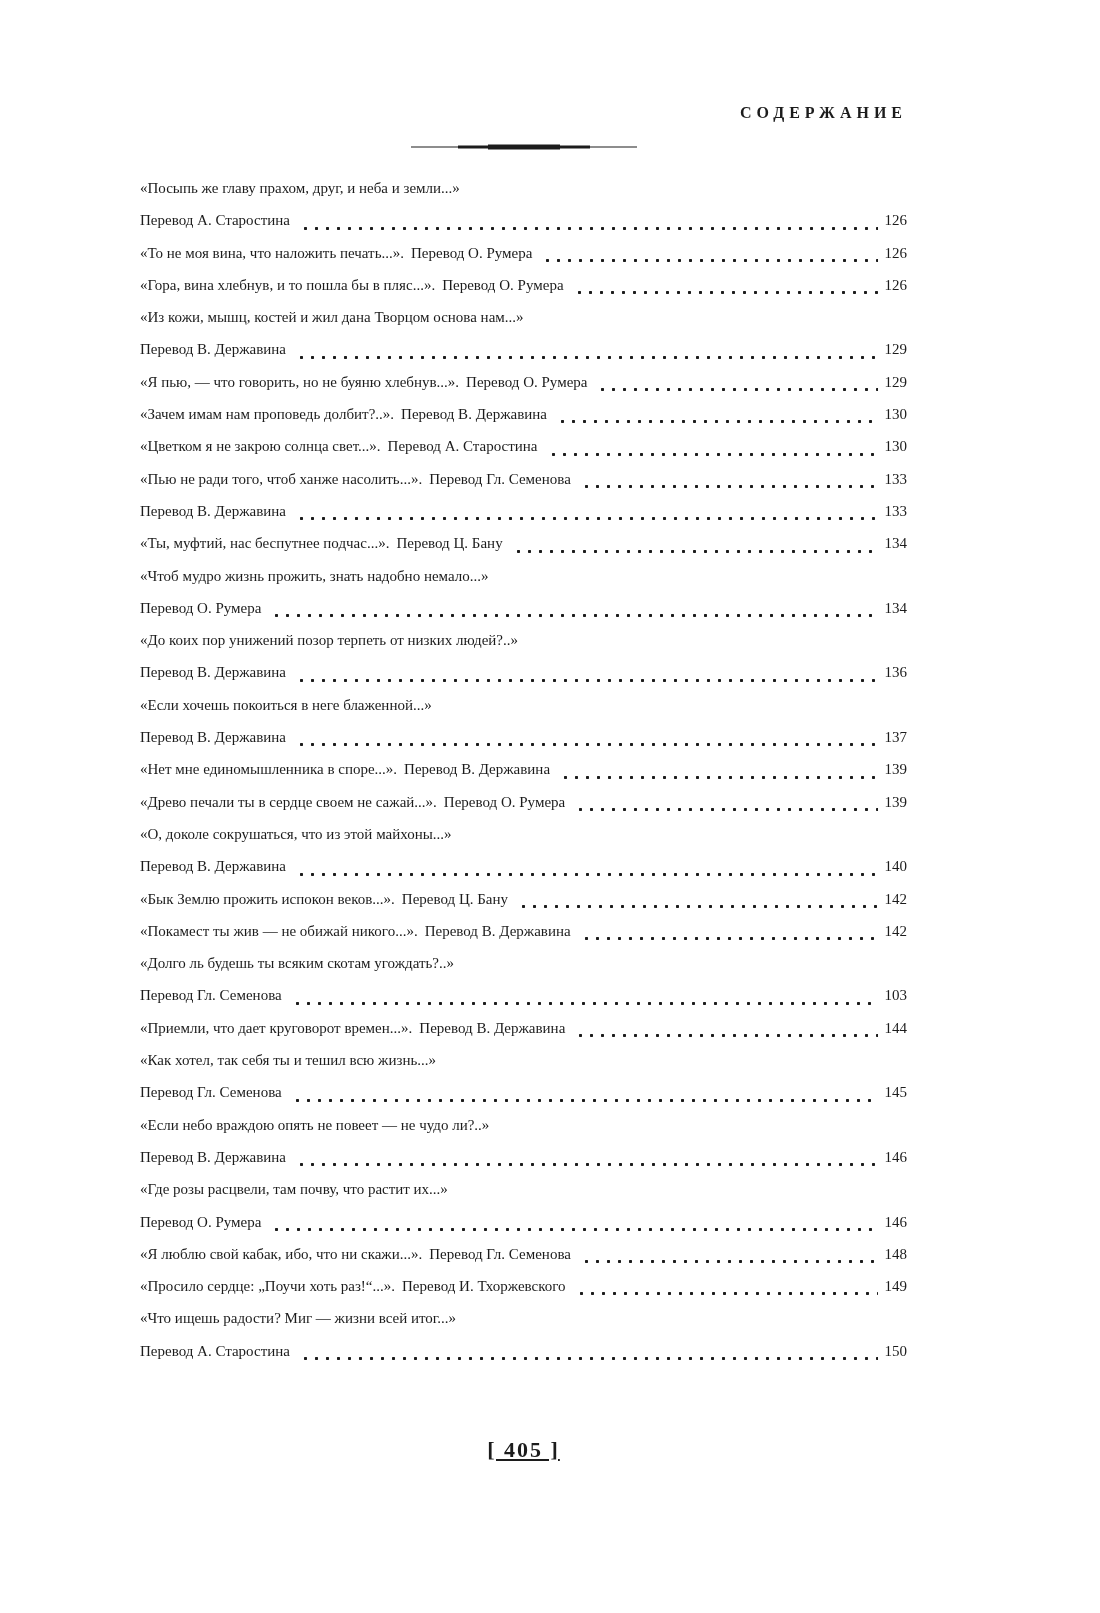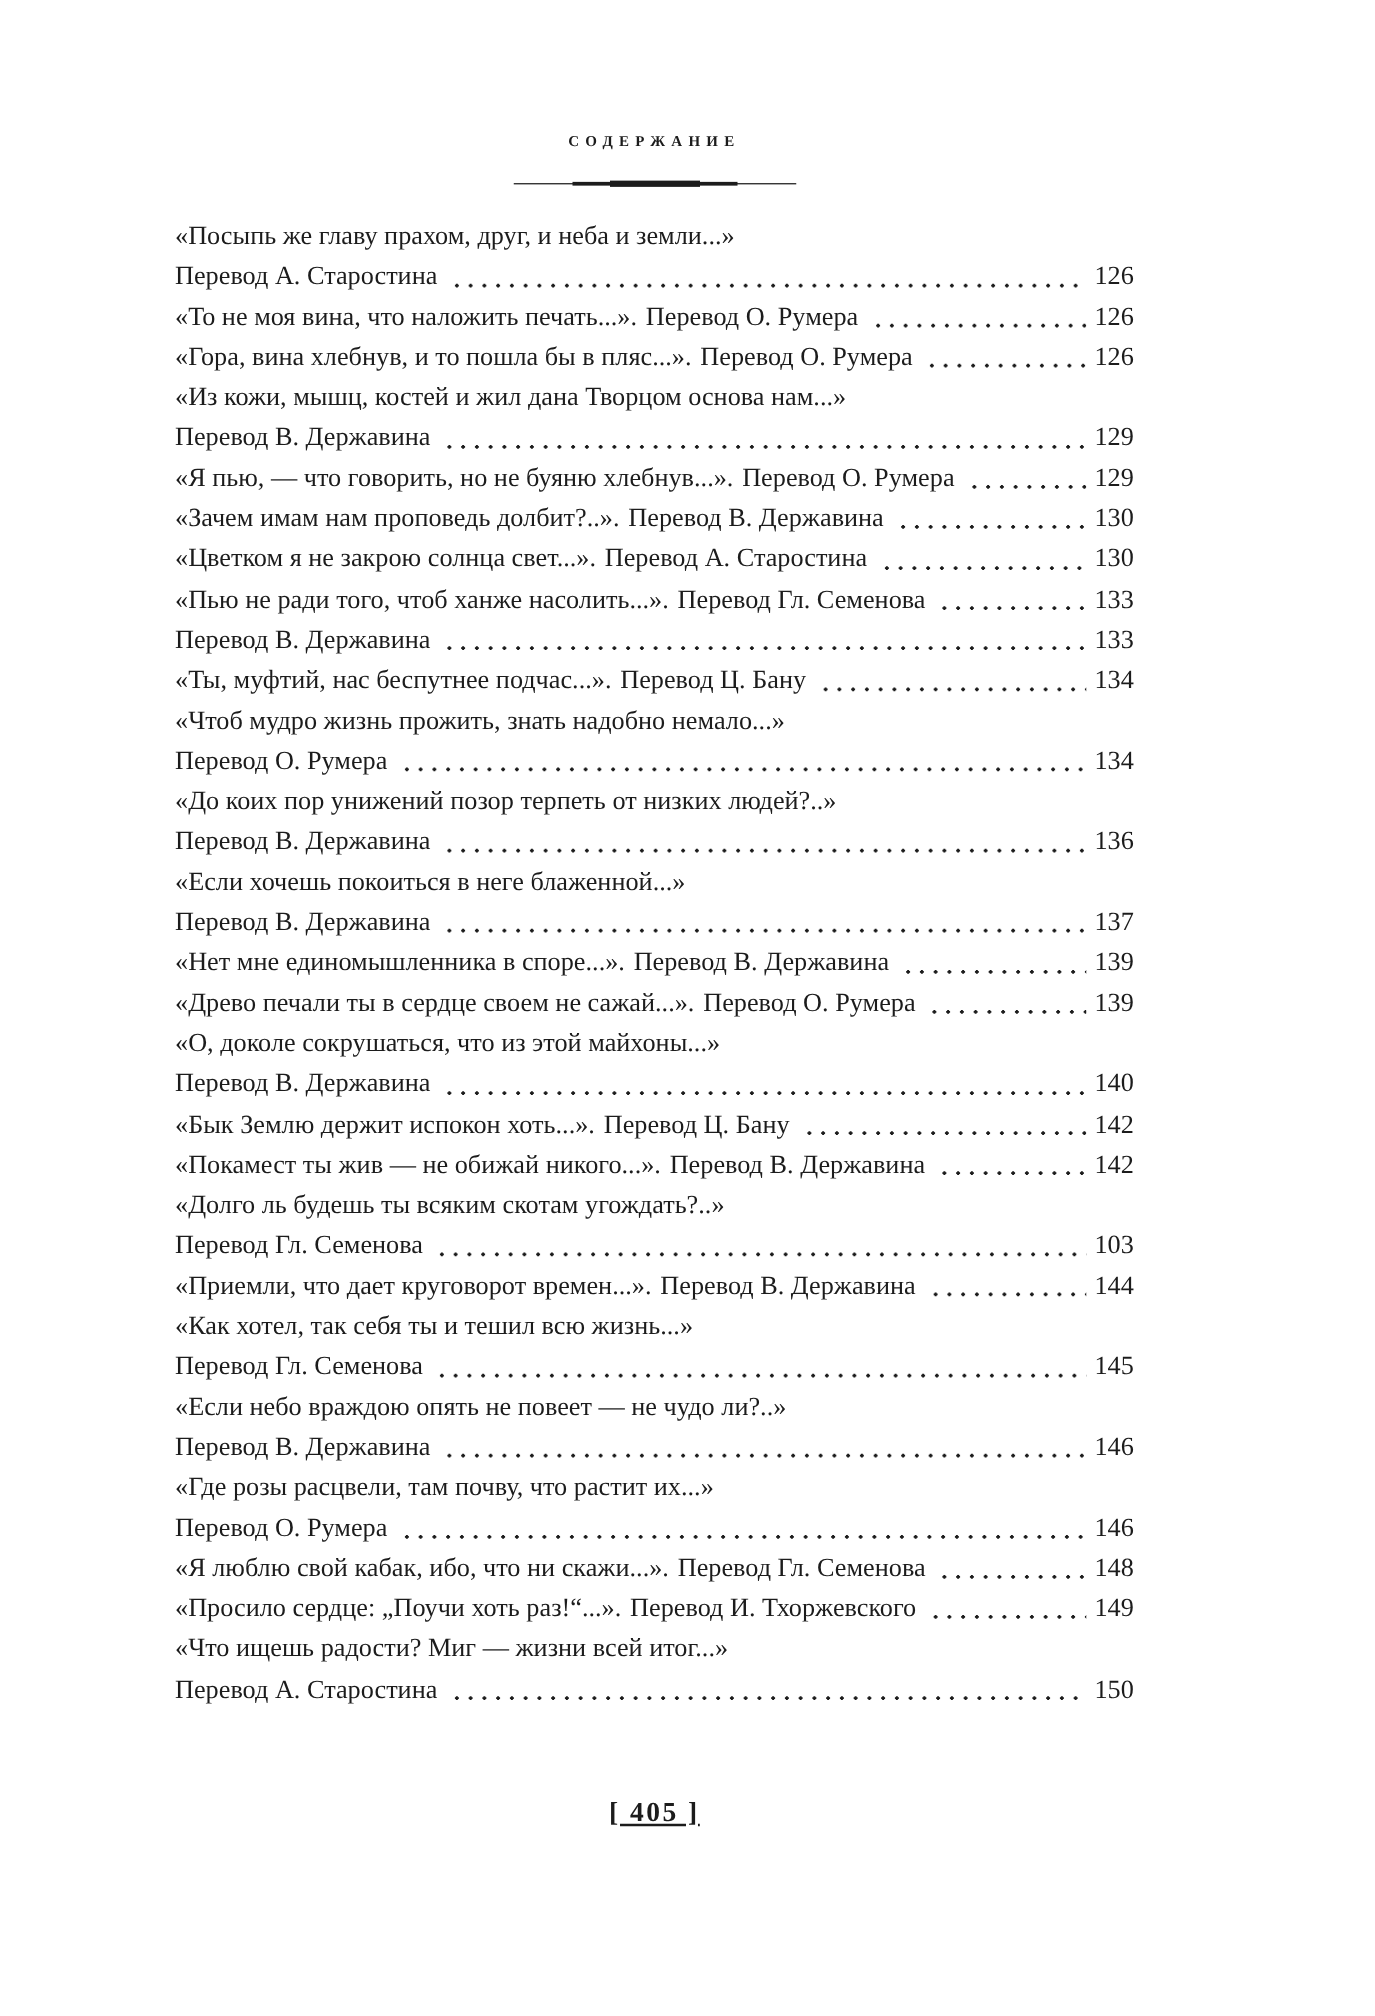--- a/index.html
+++ b/index.html
@@ -13,40 +13,40 @@
     overflow: hidden;
   }
   .content {
     position: absolute;
     left: 140px;
     top: 0;
     width: 767px;
   }
   .header-title {
     margin: 101px 0 0 0;
-    text-align: center;
-    font-size: 12px;
+    text-align: right;
+    font-size: 16px;
     line-height: 24px;
     font-weight: bold;
     letter-spacing: 5px;
     color: #1c1c1c;
   }
   .ornament {
     position: relative;
     width: 226px;
     height: 5px;
     margin: 19px auto 0 auto;
   }
   .ornament div { position: absolute; top: 50%; left: 50%; transform: translate(-50%, -50%); background: #1c1c1c; }
   .orn-thin  { width: 226px; height: 1px; }
   .orn-mid   { width: 132px; height: 3px; }
   .orn-thick { width: 72px;  height: 5px; }
   .toc {
     margin-top: 23px;
-    font-size: 21px;
+    font-size: 15px;
     line-height: 32.3px;
   }
   .line { display: flex; align-items: baseline; white-space: nowrap; }
   .quote { font-style: normal; }
   .translator { margin-left: 7px; }
   .quote-line .quote { margin-left: 0; }
   .tr-line .translator { margin-left: 0; }
   .leader {
     flex: 1 1 auto;
     align-self: flex-end;
@@ -219,21 +219,21 @@
           <span class="quote">«О, доколе сокрушаться, что из этой майхоны...»</span>
         </div>
         <div class="line tr-line">
           <span class="translator">Перевод В. Державина</span>
           <span class="leader"></span>
           <span class="page-num">140</span>
         </div>
       </div>
       <div class="toc-entry">
         <div class="line">
-          <span class="quote">«Бык Землю держит испокон хоть...».</span>
+          <span class="quote">«Бык Землю прожить испокон веков...».</span>
           <span class="translator">Перевод Ц. Бану</span>
           <span class="leader"></span>
           <span class="page-num">142</span>
         </div>
       </div>
       <div class="toc-entry">
         <div class="line">
           <span class="quote">«Покамест ты жив — не обижай никого...».</span>
           <span class="translator">Перевод В. Державина</span>
           <span class="leader"></span>

